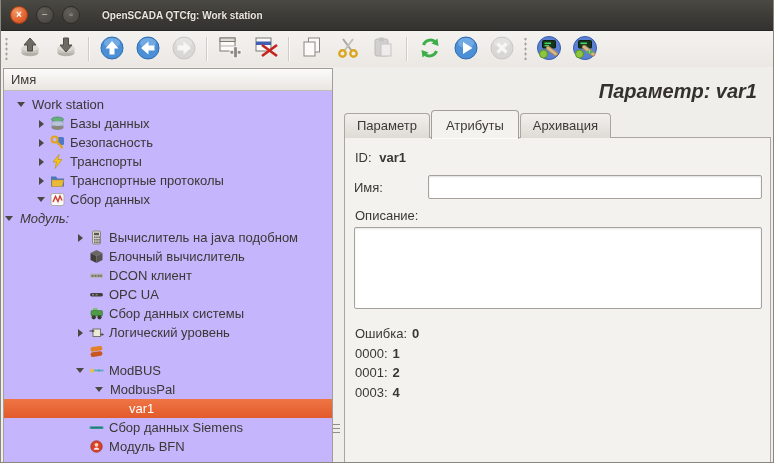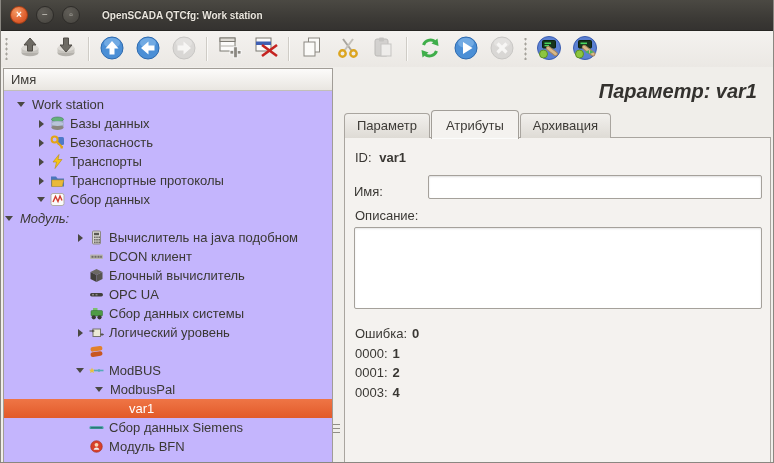--- a/index.html
+++ b/index.html
@@ -62,21 +62,21 @@
   .tabs{position:absolute;left:344px;top:108px;height:30px;display:flex;align-items:flex-end;z-index:3;}
   .tab{padding:4px 12px 5px;border:1px solid #a9a59f;border-bottom:none;
     border-radius:4px 4px 0 0;background:linear-gradient(#f2f0ed,#deDBd5);
     background:linear-gradient(#f2f0ed,#dedbd5);margin-right:1px;color:#3c3a36;}
   .tab.active{background:#f4f2ef;padding:7px 14px 6px;position:relative;top:1px;
     border-color:#a29e98;box-shadow:0 -1px 1px rgba(255,255,255,.8) inset;}
   .tab-content{position:absolute;left:344px;top:137px;right:3px;bottom:0;
     border:1px solid #a9a59f;border-bottom:none;background:#f4f2ef;
     padding:10px 8px 0 9px;box-sizing:border-box;z-index:2;}
   .id-row{margin:2px 0 10px 1px;}
-  .name-row{display:flex;align-items:flex-end;margin-bottom:9px;gap:32px;}
+  .name-row{display:flex;align-items:center;margin-bottom:9px;gap:32px;}
   .name-row .flabel{width:42px;flex:0 0 42px;}
   input.txt{flex:1;height:22px;border:1px solid #a5a19b;border-radius:2px;background:#fff;
     box-shadow:inset 0 1px 2px rgba(0,0,0,.13);font-family:"Liberation Sans",sans-serif;
     font-size:13px;padding:0 4px;outline:none;}
   .desc-label{margin:2px 0 4px 1px;}
   textarea.txt{width:100%;height:82px;border:1px solid #a5a19b;border-radius:2px;background:#fff;
     box-shadow:inset 0 1px 2px rgba(0,0,0,.10);resize:none;box-sizing:border-box;
     font-family:"Liberation Sans",sans-serif;font-size:13px;outline:none;}
   .attrs{margin:12px 0 0 1px;line-height:19.5px;}
   .attrs b{margin-left:5px;}
@@ -338,46 +338,46 @@
             </g>
           </svg>
         </span>
       <span class="tlabel">Вычислитель на java подобном</span>
     </div>
 
     <div class="trow lv3">
       <span class="arr"></span>
       <span class="ticon">
           <svg width="15" height="15">
+            <polygon points="7.5,1 13.5,4 7.5,7 1.5,4" fill="#6b6862"></polygon>
+            <polygon points="1.5,4 7.5,7 7.5,14 1.5,11" fill="#413f3a"></polygon>
+            <polygon points="13.5,4 7.5,7 7.5,14 13.5,11" fill="#57544f"></polygon>
+          </svg>
+        </span>
+      <span class="tlabel">Блочный вычислитель</span>
+    </div>
+
+    <div class="trow lv3">
+      <span class="arr"></span>
+      <span class="ticon">
+          <svg width="15" height="15">
             <rect x="1" y="5.5" width="13" height="4.5" rx="1" fill="#b7b4ae"></rect>
             <rect x="2.5" y="6.8" width="2" height="2" fill="#6e6b66"></rect>
             <rect x="5.5" y="6.8" width="2" height="2" fill="#6e6b66"></rect>
             <rect x="8.5" y="6.8" width="2" height="2" fill="#6e6b66"></rect>
             <rect x="11.2" y="6.8" width="1.6" height="2" fill="#6e6b66"></rect>
           </svg>
         </span>
       <span class="tlabel">DCON клиент</span>
     </div>
 
     <div class="trow lv3">
       <span class="arr"></span>
       <span class="ticon">
           <svg width="15" height="15">
-            <polygon points="7.5,1 13.5,4 7.5,7 1.5,4" fill="#6b6862"></polygon>
-            <polygon points="1.5,4 7.5,7 7.5,14 1.5,11" fill="#413f3a"></polygon>
-            <polygon points="13.5,4 7.5,7 7.5,14 13.5,11" fill="#57544f"></polygon>
-          </svg>
-        </span>
-      <span class="tlabel">Блочный вычислитель</span>
-    </div>
-
-    <div class="trow lv3">
-      <span class="arr"></span>
-      <span class="ticon">
-          <svg width="15" height="15">
             <rect x="1" y="6" width="13" height="3.4" rx="1.7" fill="#413f3b"></rect>
             <rect x="3" y="6.9" width="2" height="1.6" fill="#8a8780"></rect>
             <rect x="6.5" y="6.9" width="2" height="1.6" fill="#8a8780"></rect>
           </svg>
         </span>
       <span class="tlabel">OPC UA</span>
     </div>
 
     <div class="trow lv3">
       <span class="arr"></span>

